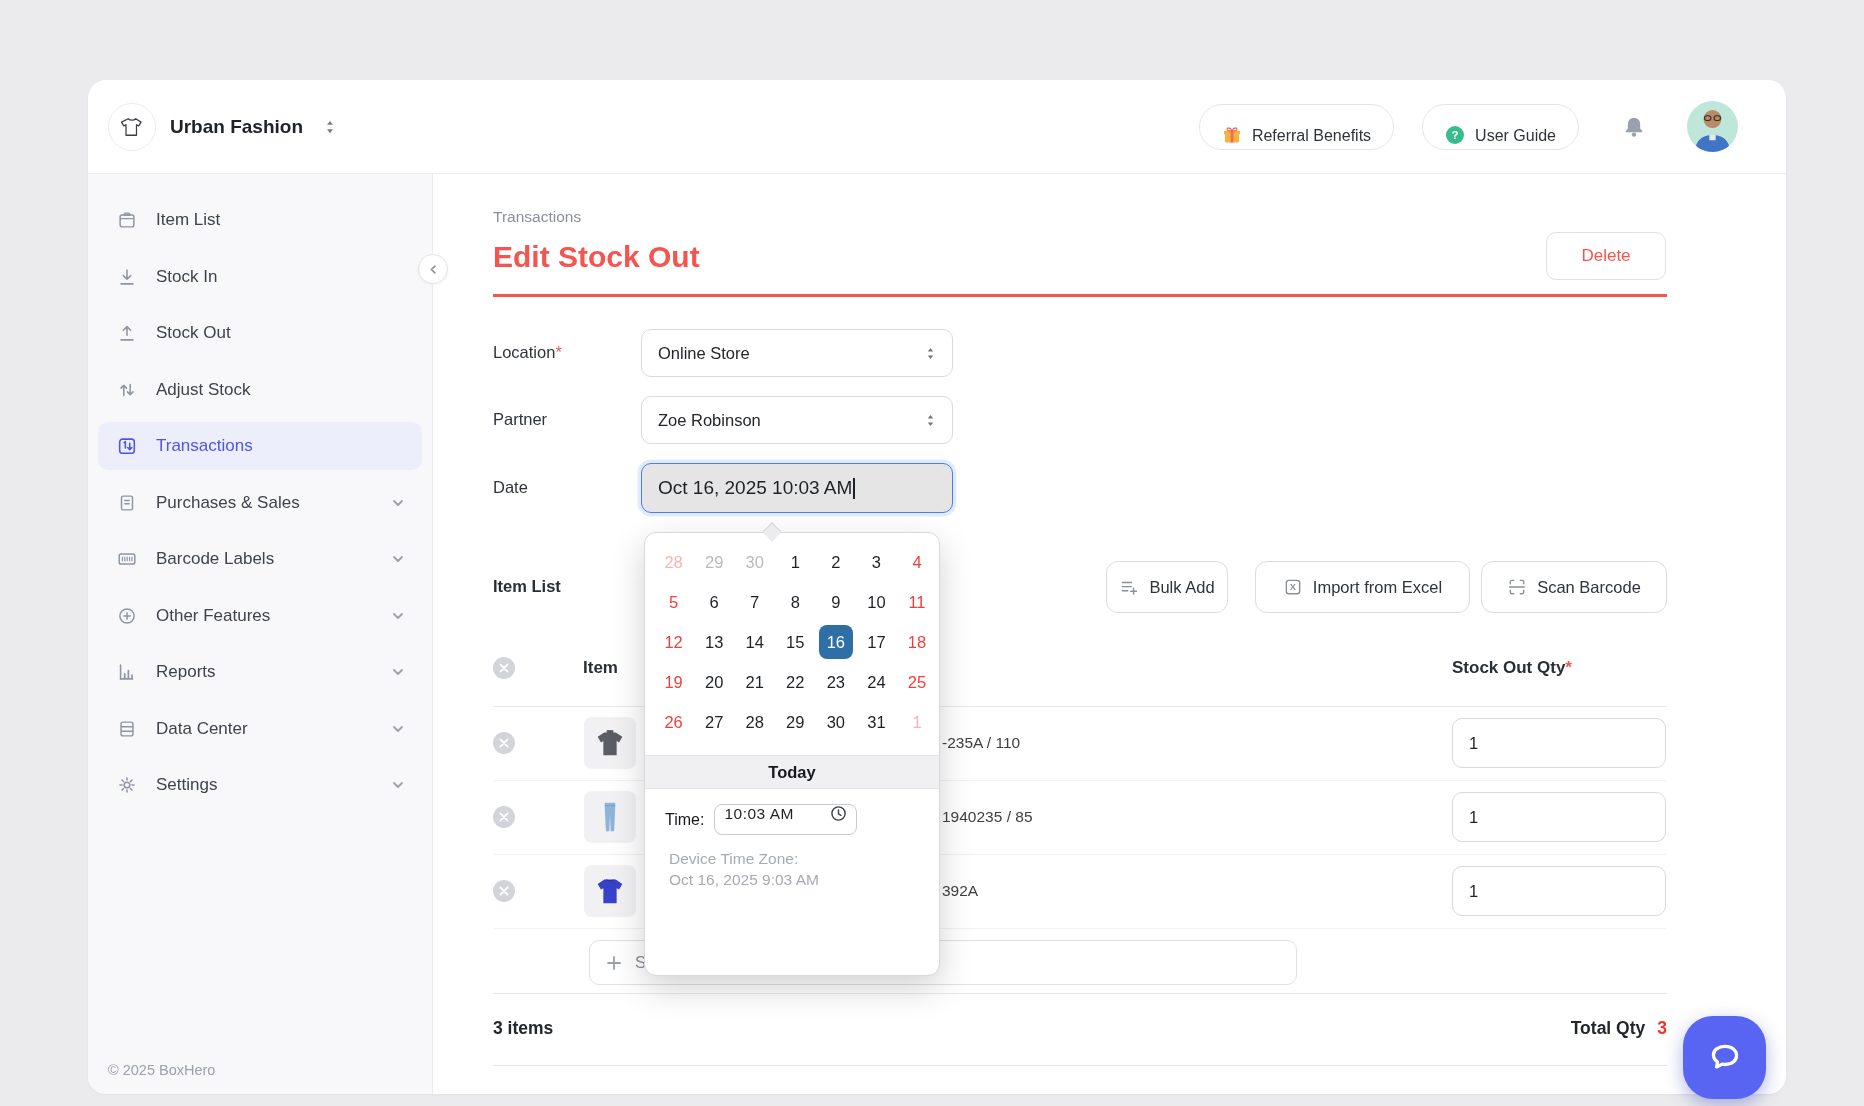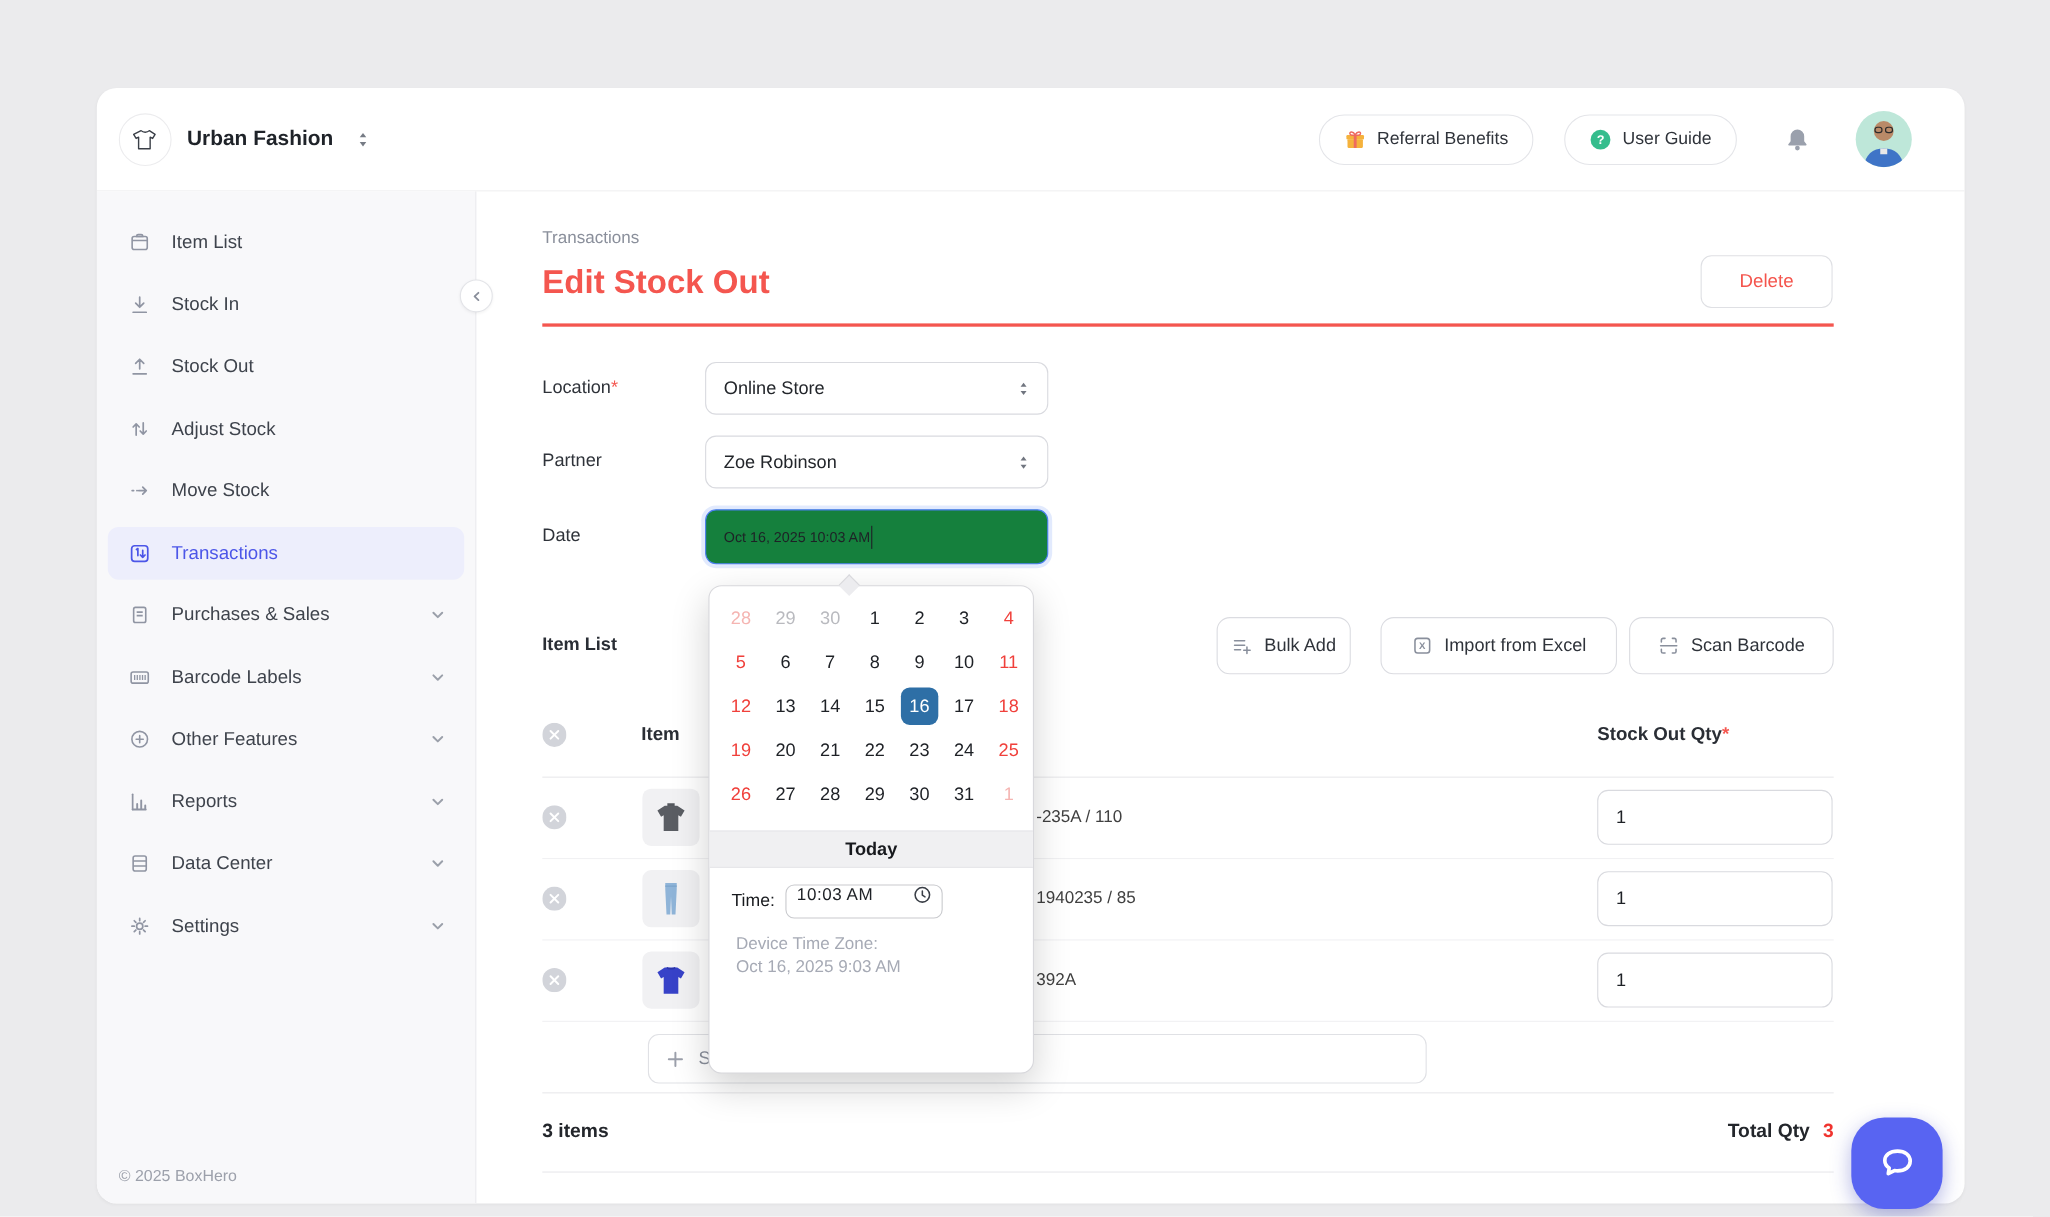--- a/index.html
+++ b/index.html
@@ -24,21 +24,21 @@
   }
   .logo-circle {
     width:48px; height:48px; border-radius:50%; border:1px solid #ECECEE;
     display:flex; align-items:center; justify-content:center; background:#fff;
   }
   .company-name { font-size:19px; font-weight:700; color:#1F2329; margin-left:14px; }
   .company-updown { margin-left:20px; display:flex; }
   .header-spacer { flex:1; }
   .pill-btn {
     height:46px; border:1px solid #E4E5E9; border-radius:24px; background:#fff;
-    display:flex; align-items:center; gap:10px; padding:4px 22px;
+    display:flex; align-items:flex-end; gap:10px; padding:4px 22px;
     font-size:16px; color:#2F333A; cursor:pointer;
   }
   .pill-btn + .pill-btn { margin-left:28px; }
   .bell-wrap { margin-left:42px; display:flex; align-items:center; }
   .avatar {
     margin-left:40px; width:51px; height:51px; border-radius:50%;
     background:#BEE7D9; overflow:hidden; display:flex; align-items:flex-end; justify-content:center;
   }
   
   .sidebar {
@@ -79,24 +79,24 @@
   .req { color:#F4564F; }
   .select-box {
     left:553px; width:312px; height:48px;
     border:1px solid #D9DADF; border-radius:10px; background:#fff;
     display:flex; align-items:center; padding:0 14px 0 16px;
     font-size:16.5px; color:#23262B; cursor:pointer;
   }
   .select-box .sel-val { flex:1; }
   .date-input {
     left:553px; top:383px; width:312px; height:50px;
-    border:1.6px solid #4A7DF0; border-radius:10px; background:#15803d;
+    border:1.6px solid #4A7DF0; border-radius:10px; background:#e5e5e5;
     box-shadow:0 0 0 3.5px rgba(74,125,240,0.16);
     display:flex; align-items:center; padding:0 16px;
-    font-size:13px; color:#1E2126;
+    font-size:19px; color:#1E2126;
   }
   .text-cursor { display:inline-block; width:1.5px; height:21px; background:#1E2126; margin-left:1px; }
 
   .section-label { left:405px; top:497px; font-size:16.5px; font-weight:600; color:#2A2E35; }
   .tool-btn {
     top:481px; height:52px; background:#fff; border:1px solid #DBDCE1; border-radius:12px;
     display:flex; align-items:center; justify-content:center; gap:10px;
     font-size:16.5px; color:#2F333A; cursor:pointer;
   }
   .col-head { top:578px; font-size:17px; font-weight:700; color:#2A2E35; }
@@ -254,29 +254,20 @@
       <span class="nav-label">Stock Out</span>
     </div>
     <div class="nav-item">
       <span class="nav-icon">
         <svg width="22" height="22" viewBox="0 0 24 24" fill="none" stroke="#9095A3" stroke-width="1.7" stroke-linecap="round" stroke-linejoin="round">
             <path d="M8.5 18V7M5.5 10l3-3 3 3M15.5 6v11M12.5 14l3 3 3-3"></path>
           </svg>
       </span>
       <span class="nav-label">Adjust Stock</span>
     </div>
-    <div class="nav-item">
-      <span class="nav-icon">
-        <svg width="22" height="22" viewBox="0 0 24 24" fill="none" stroke="#9095A3" stroke-width="1.7" stroke-linecap="round" stroke-linejoin="round">
-            <path d="M4.5 12h5" stroke-dasharray="1.5 3.2"></path>
-            <path d="M11 12h7.5M15 8.5l3.5 3.5-3.5 3.5"></path>
-          </svg>
-      </span>
-      <span class="nav-label">Move Stock</span>
-    </div>
     <div class="nav-item active">
       <span class="nav-icon">
         <svg width="22" height="22" viewBox="0 0 24 24" fill="none" stroke="#4C56E8" stroke-width="1.7" stroke-linecap="round" stroke-linejoin="round">
             <rect x="4" y="4.5" width="16" height="15.5" rx="3"></rect>
             <path d="M8.8 8.3l1.4-1v7"></path>
             <path d="M15 9v7M12.7 13.7l2.3 2.3 2.3-2.3"></path>
           </svg>
       </span>
       <span class="nav-label">Transactions</span>
     </div>

